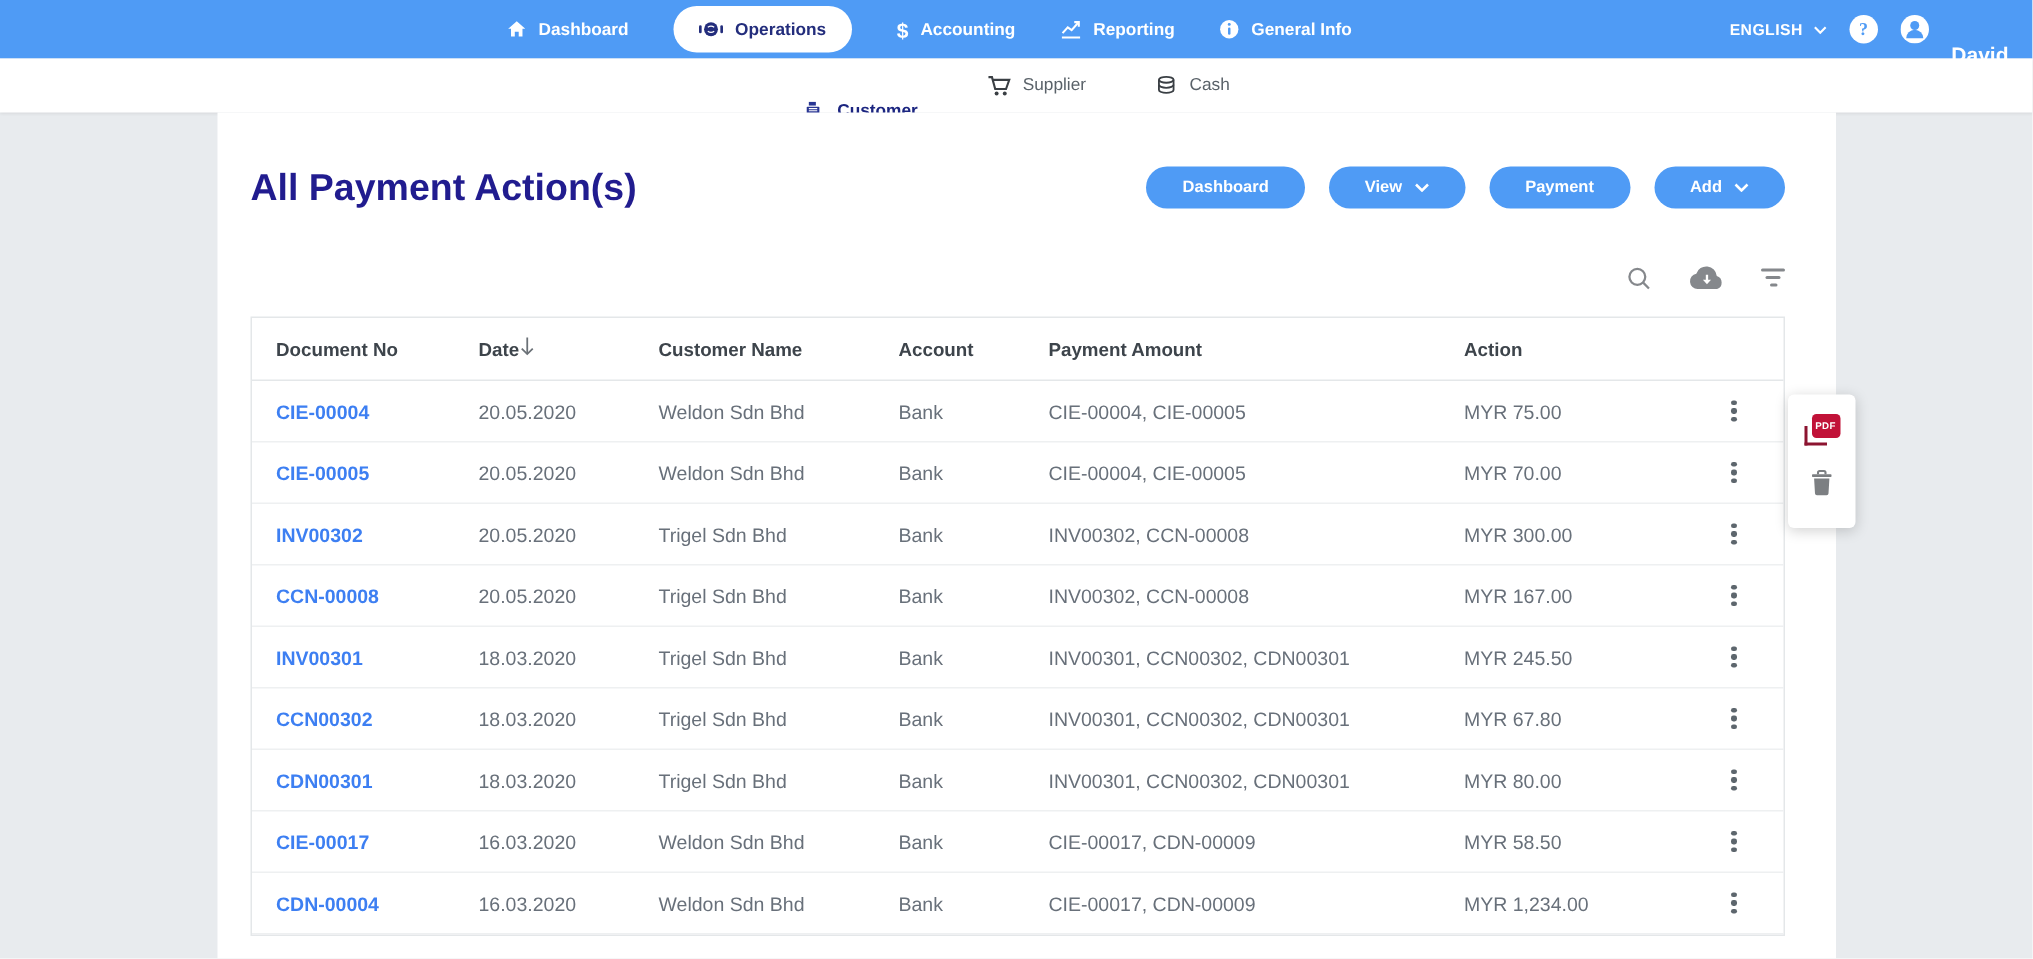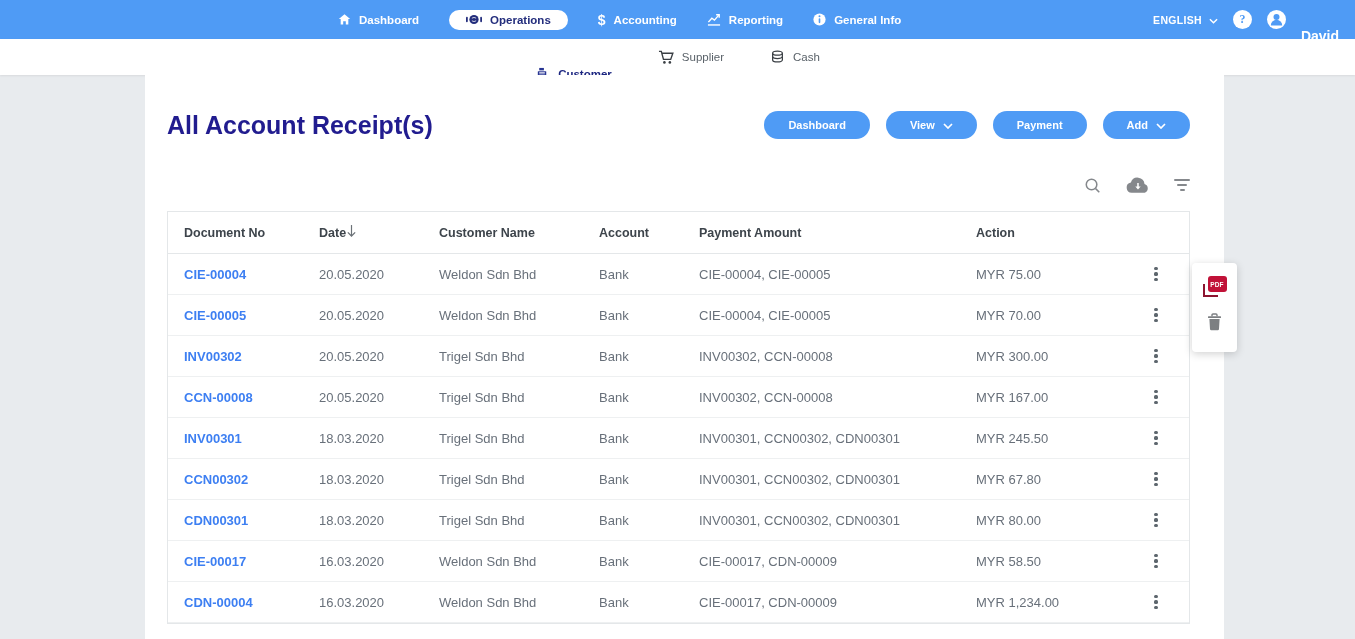--- a/index.html
+++ b/index.html
@@ -17,21 +17,21 @@
   .topbar-nav {
     position:absolute; left:338px; top:0; height:39px;
     display:flex; align-items:center; gap:30px;
   }
   .nav-item {
     display:flex; align-items:center; gap:8px;
     color:#fff; font-size:11.5px; font-weight:700; cursor:pointer; white-space:nowrap;
   }
   .nav-item svg { display:block; }
   .nav-item.active {
-    background:#fff; color:#232d7c; border-radius:16px; height:20px; padding:0 17px;
+    background:#fff; color:#232d7c; border-radius:16px; height:31px; padding:0 17px;
   }
   .dollar-glyph { font-size:14px; font-weight:700; line-height:1; }
   .topbar-right {
     position:absolute; right:16px; top:0; height:39px;
     display:flex; align-items:center; gap:15px;
   }
   .lang { display:flex; align-items:center; gap:7px; color:#fff;
     font-size:10.5px; font-weight:700; cursor:pointer; letter-spacing:.3px; }
   .circle-icon {
     width:19px; height:19px; border-radius:50%; background:#fff; color:#4f9bf5;
@@ -201,21 +201,21 @@
         <path d="M2.8 3.4 V7 c0 1.15 2.35 2.1 5.2 2.1 s5.2 -0.95 5.2 -2.1 V3.4"></path>
         <path d="M2.8 7 v3.6 c0 1.15 2.35 2.1 5.2 2.1 s5.2 -0.95 5.2 -2.1 V7"></path>
       </svg>
     </span>
     <span>Cash</span>
   </div>
 </div>
 
 <div class="card">
   <div class="title-row">
-    <div class="page-title">All Account Receipt(s)</div>
+    <div class="page-title">All Payment Action(s)</div>
     <div class="btn-group">
       <button class="btn">
         <span>Dashboard</span>
       </button>
       <button class="btn">
         <span>View</span>
         <span>
           <svg width="10" height="6" viewBox="0 0 10 6" fill="none" stroke="#fff" stroke-width="1.7">
               <path d="M1 1 L5 5 L9 1"></path>
             </svg>

